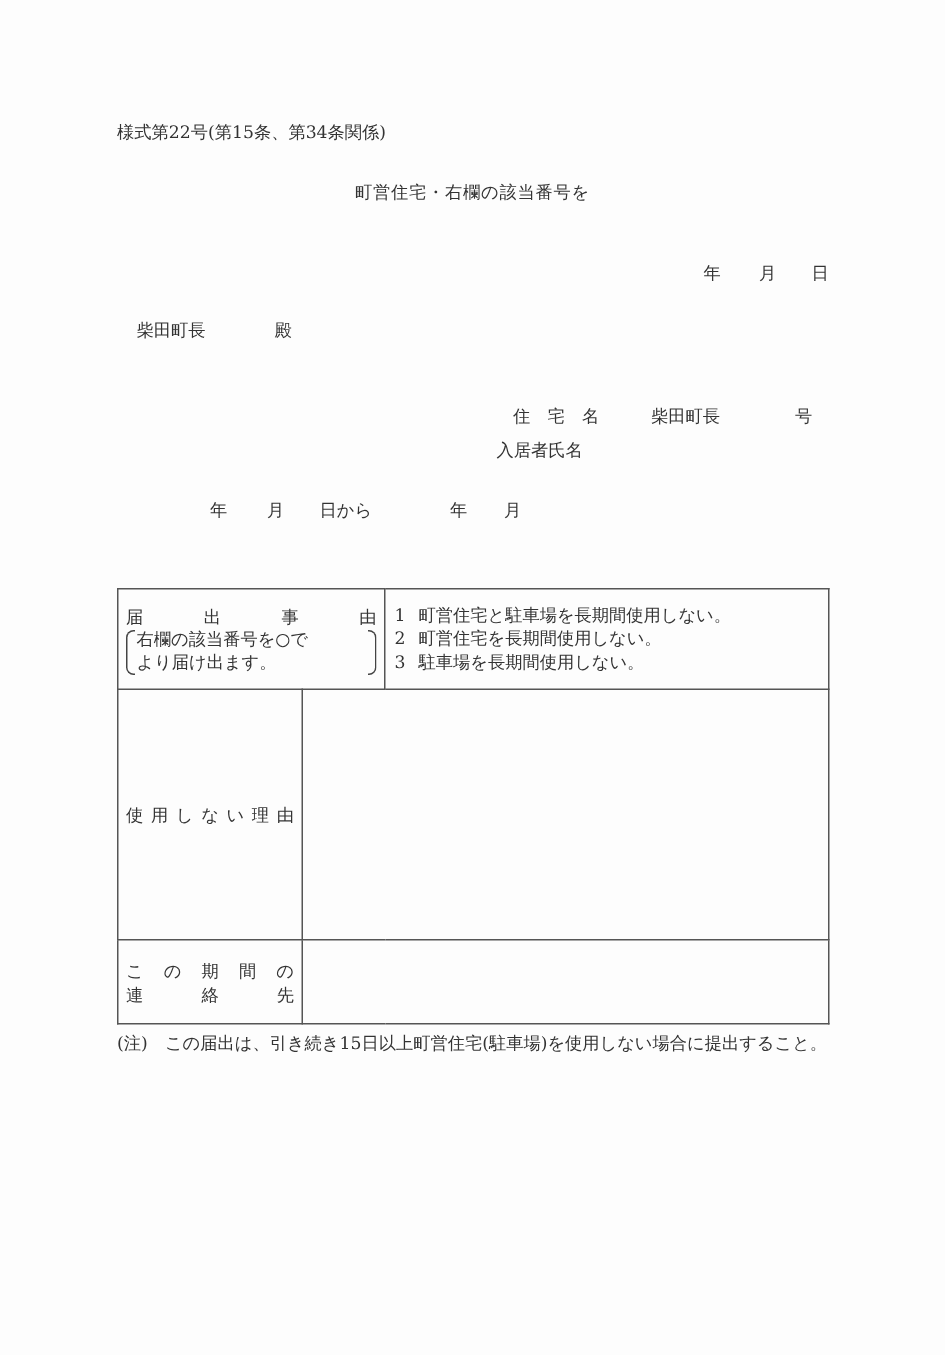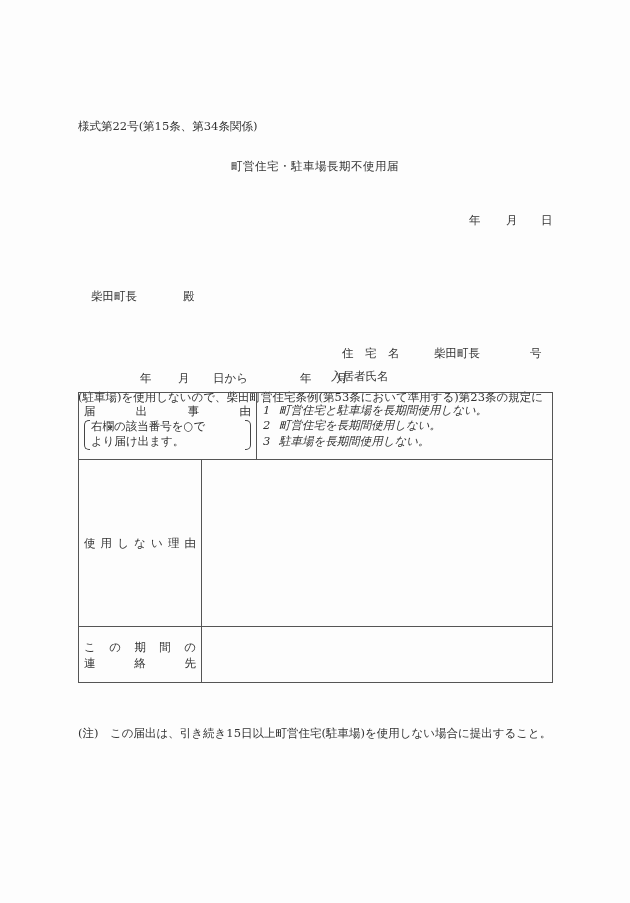--- a/index.html
+++ b/index.html
@@ -1,45 +1,45 @@
 <!DOCTYPE html>
 <html><head>
 <meta charset="utf-8">
 <style>
   html, body { margin: 0; padding: 0; background: #fdfdfd; }
   body {
     width: 630px; height: 903px; position: relative; overflow: hidden;
     font-family: "DejaVu Serif", "Liberation Serif", serif;
     color: #333; font-size: 11.5px;
   }
-  .abs { position: absolute; white-space: nowrap; margin-top: 38px; }
+  .abs { position: absolute; white-space: nowrap; }
   .form-no { left: 78px; top: 81px; }
   .title { left: 0; width: 630px; top: 121px; text-align: center; letter-spacing: 0.5px; }
   .date { top: 175px; }
   .date span { position: absolute; white-space: nowrap; }
   .addressee { top: 213px; }
   .addr-row { top: 270px; }
   .addr-row2 { top: 293px; }
   .body-text { left: 78px; top: 331px; width: 476px; line-height: 19px; white-space: normal; }
   .body-text .line { display: block; position: relative; height: 19px; white-space: nowrap; }
   .body-text .line span { position: absolute; }
   table.form { position: absolute; left: 78px; top: 392px; width: 475px; border-collapse: collapse; }
   table.form td { border: 1.2px solid #555; padding: 0; vertical-align: middle; }
   .r1-left { width: 155px; }
-  .choices { padding-left: 6px !important; line-height: 15.5px; font-style: italic; }
+  .choices { padding-left: 6px !important; line-height: 15.5px; }
   .choices div { white-space: nowrap; }
   .choices .num { display: inline-block; width: 16px; }
   .note { left: 78px; top: 688px; }
   .spread { display: flex; justify-content: space-between; }
 </style>
 </head>
 <body>
 
 <div class="abs form-no">様式第22号(第15条、第34条関係)</div>
-<div class="abs title">町営住宅・駐車場長期不使用届</div>
+<div class="abs title">町営住宅・右欄の該当番号を</div>
 
 <div class="abs date" style="left:0;width:630px;">
   <span style="left:469px">年</span>
   <span style="left:506px">月</span>
   <span style="left:541px">日</span>
 </div>
 
 <div class="abs addressee" style="left:0;width:630px;">
   <span class="abs" style="left:91px">柴田町長</span>
   <span class="abs" style="left:183px">殿</span>
@@ -55,23 +55,20 @@
 </div>
 
 <div class="abs body-text">
   <span class="line">
     <span style="left:62px">年</span>
     <span style="left:100px">月</span>
     <span style="left:135px">日から</span>
     <span style="left:222px">年</span>
     <span style="left:258px">月</span>
   </span>
-  <span class="line">
-      <span style="left:0">(駐車場)を使用しないので、柴田町営住宅条例(第53条において準用する)第23条の規定に</span>
-    </span>
 </div>
 
 <table class="form">
   <tbody>
       <tr style="height:67px">
     <td class="r1-left" colspan="2" style="width:155px;padding:0 5px;">
       <div class="spread" style="line-height:15px;">
         <span>届</span>
         <span>出</span>
         <span>事</span>

